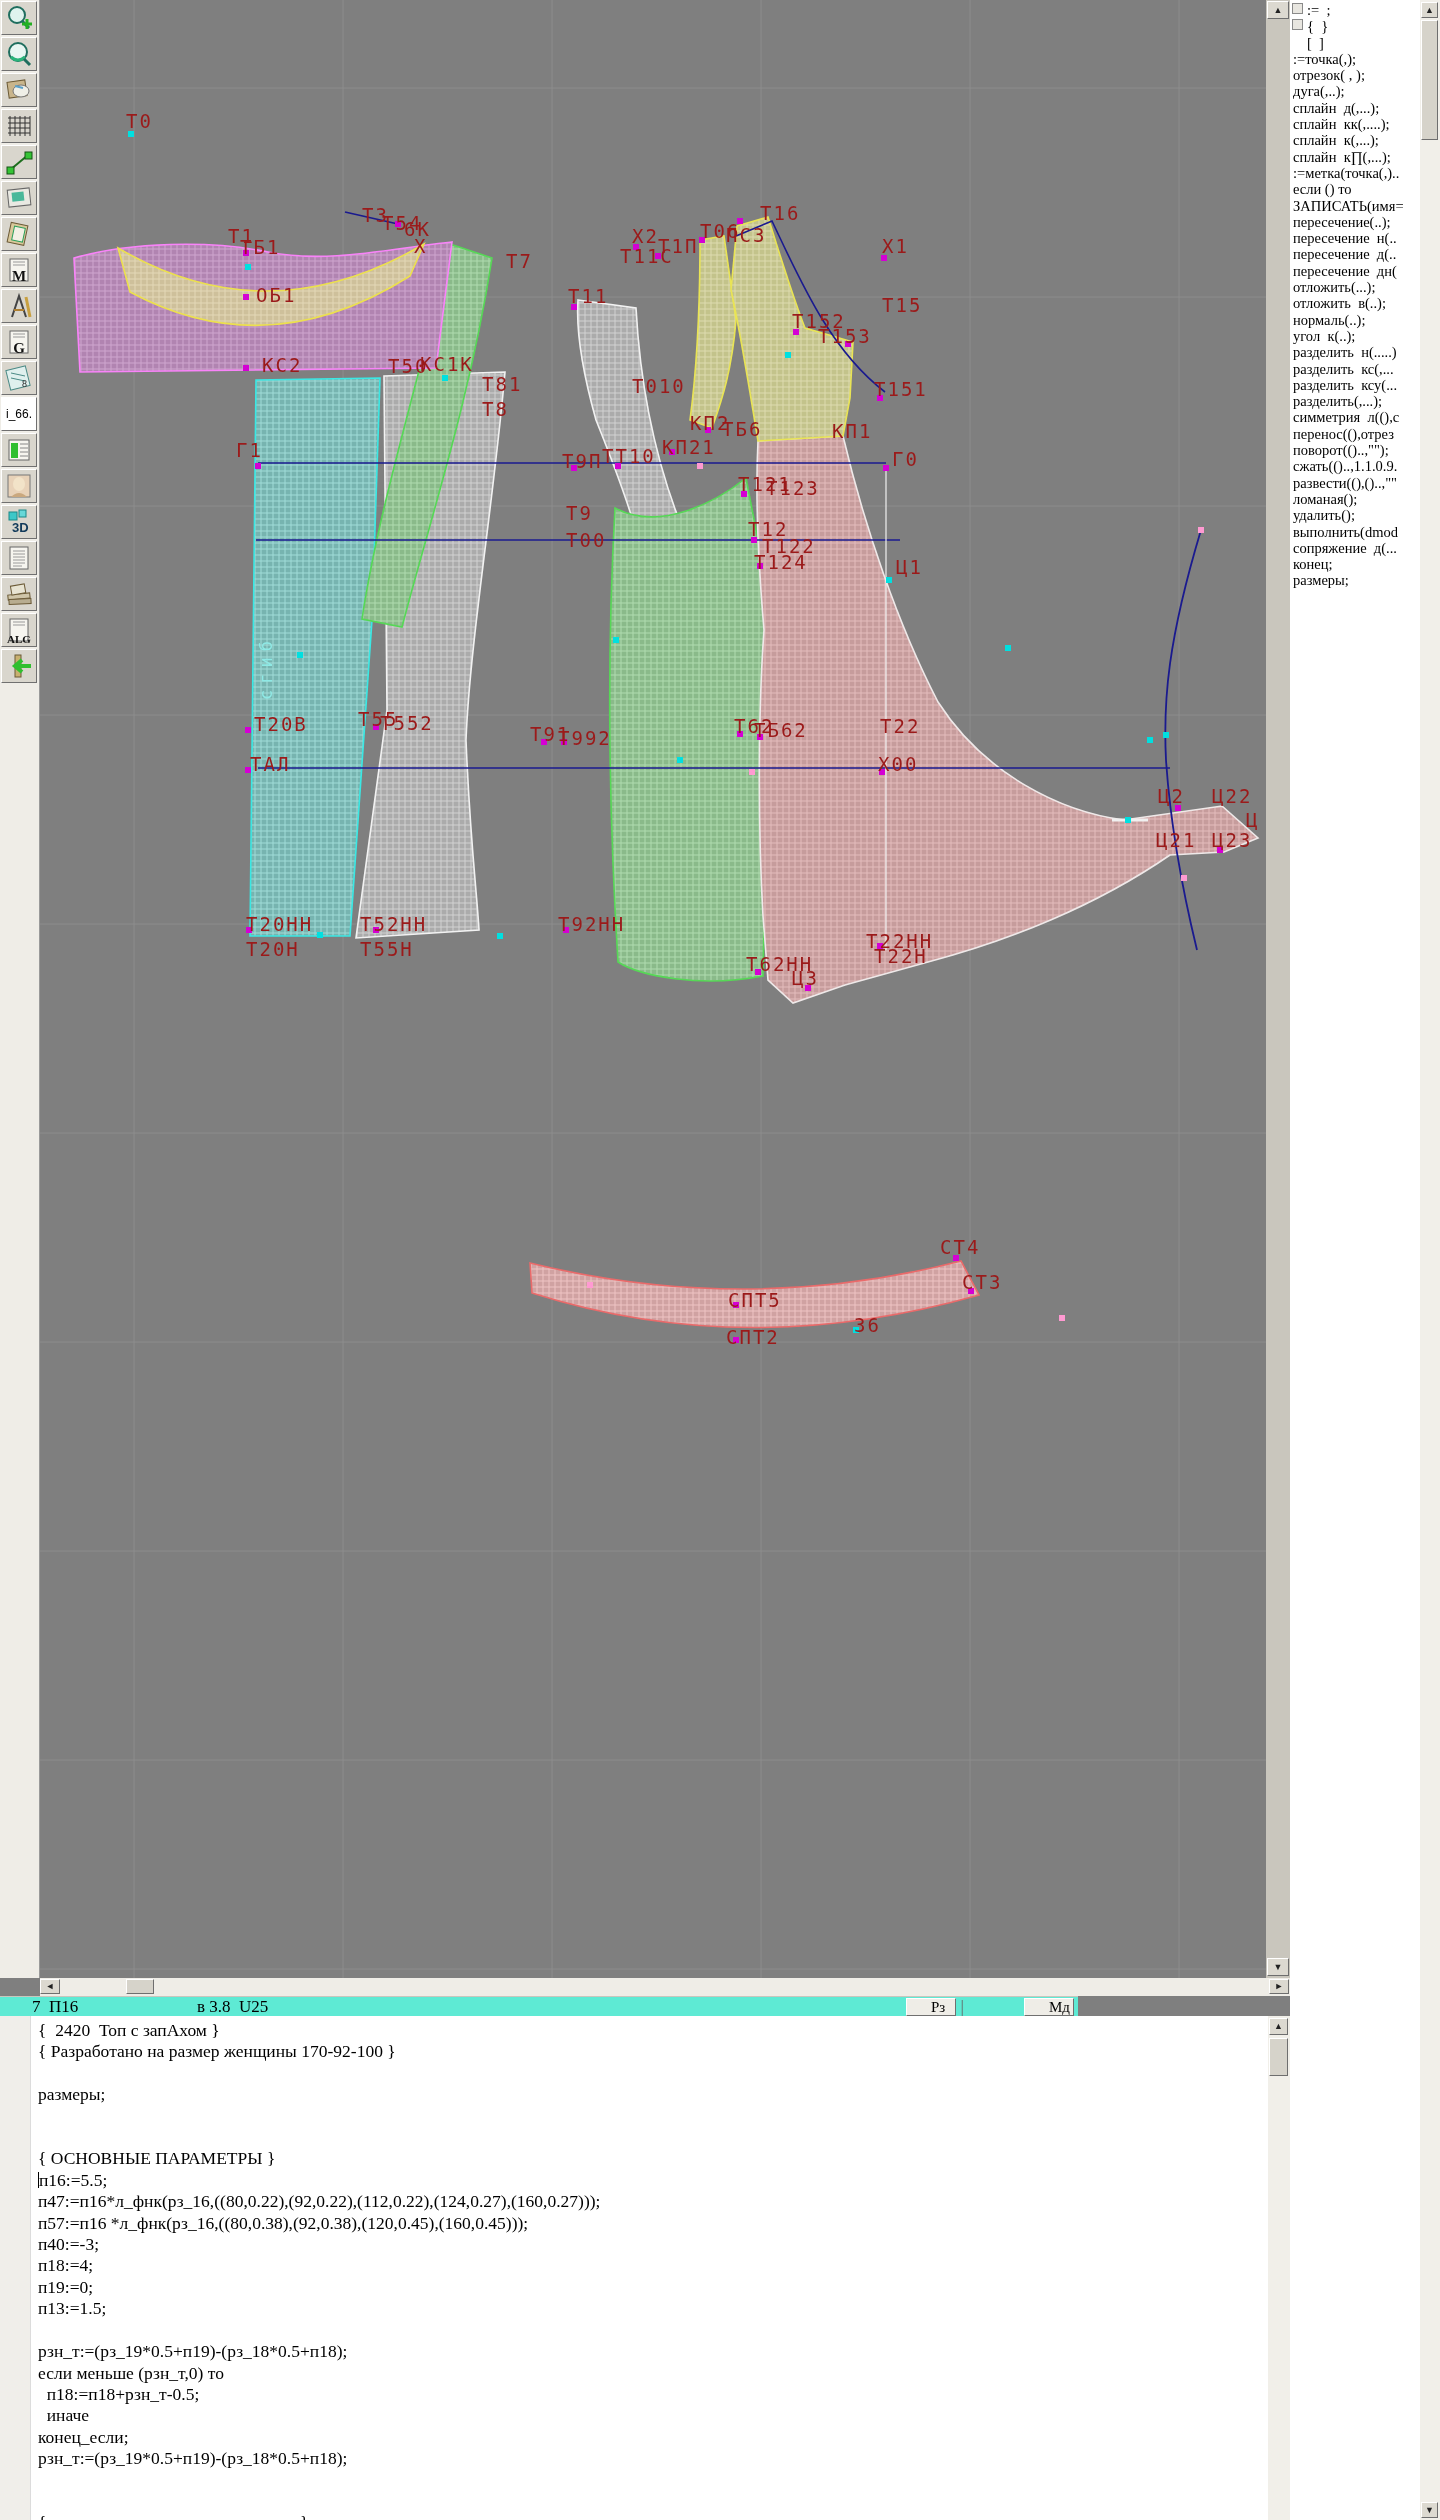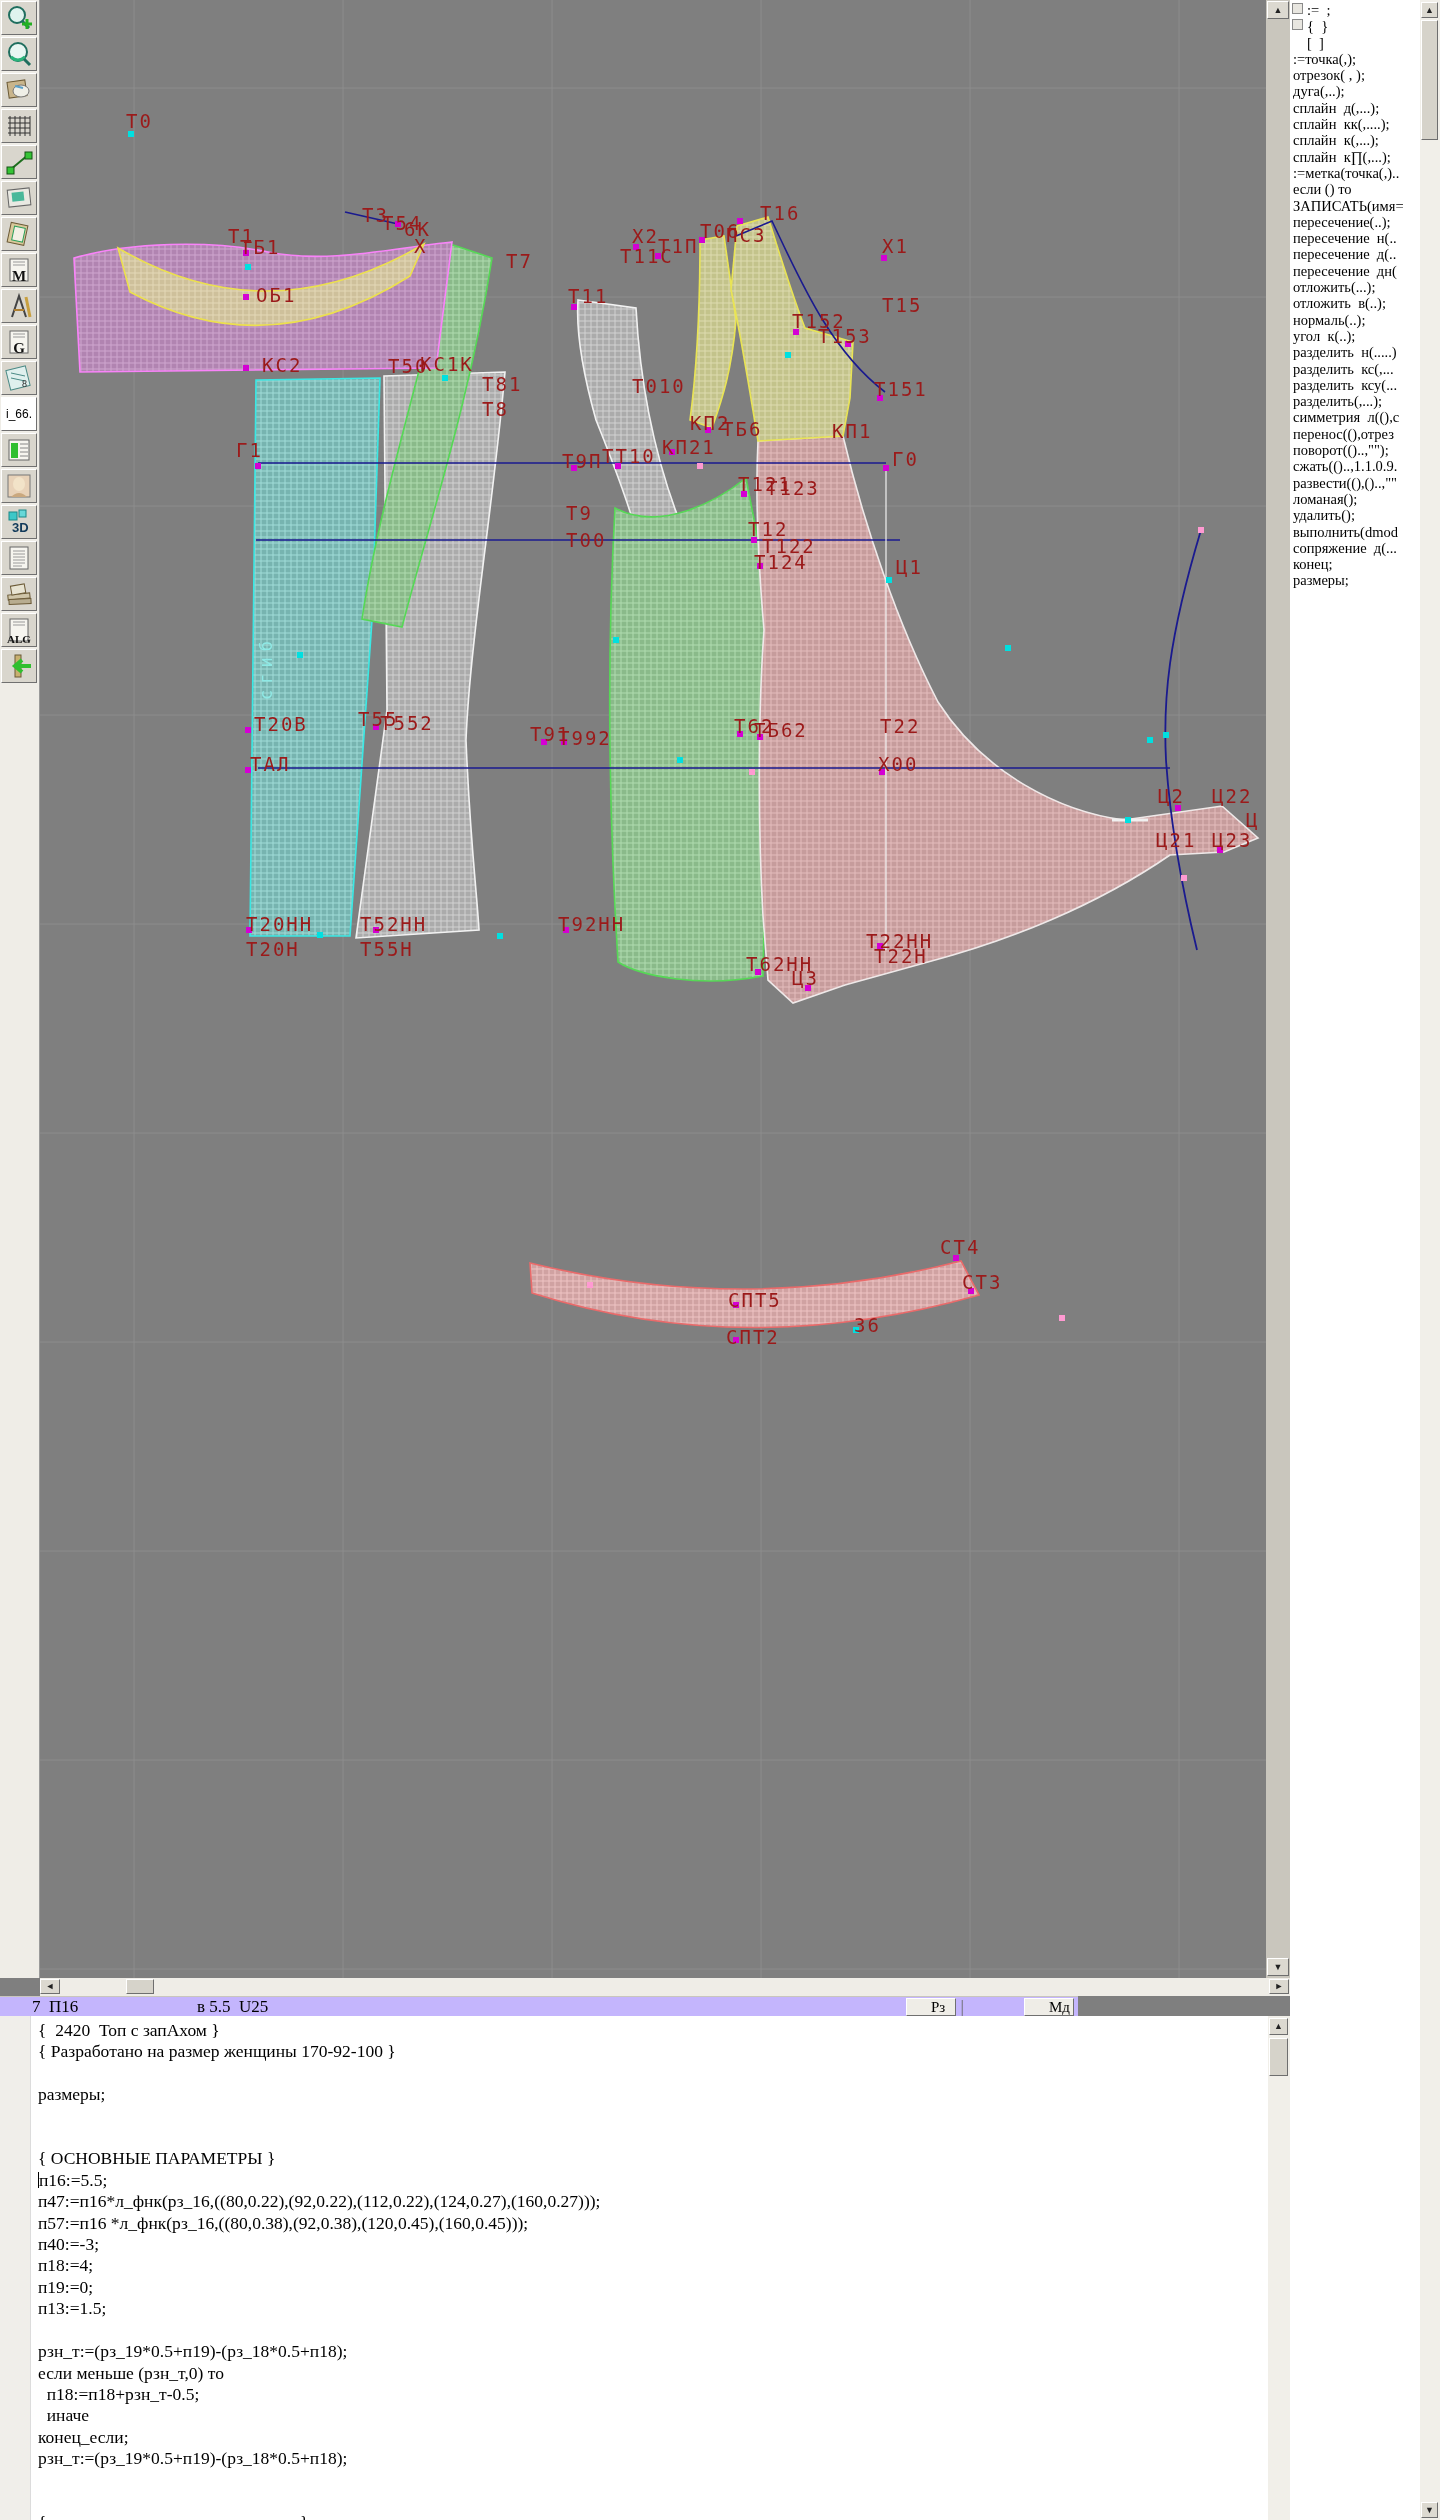--- a/index.html
+++ b/index.html
@@ -15,21 +15,21 @@
   
   #canvas{position:absolute;left:40px;top:0;width:1226px;height:1978px;background:#7f7f7f;}
   
   .sb{position:absolute;background:#efede7;}
   .sb-btn{position:absolute;background:#dcd9d0;border:1px solid;border-color:#ffffff #6e6e6e #6e6e6e #ffffff;
           box-sizing:border-box;color:#222;font-size:9px;line-height:1;display:flex;align-items:center;justify-content:center;}
   .sb-thumb{position:absolute;background:#d6d3ca;border:1px solid;border-color:#ffffff #6e6e6e #6e6e6e #ffffff;box-sizing:border-box;}
   #cv-vscroll{left:1266px;top:0;width:24px;height:1978px;background:#c9c6bd;}
   #cv-hscroll{left:40px;top:1978px;width:1250px;height:18px;}
   
-  #statusbar{position:absolute;left:0;top:1996px;width:1078px;height:20px;background:#c4b5fd;
+  #statusbar{position:absolute;left:0;top:1996px;width:1078px;height:20px;background:#5eead4;
              border-top:1px solid #c9c6bd;font-family:"Liberation Serif",serif;font-size:17px;color:#000;}
   #statusbar .st{position:absolute;top:0px;white-space:pre;}
   .stbtn{position:absolute;top:1px;height:18px;padding:0 24px;background:#efede7;
          border:1px solid;border-color:#ffffff #707070 #707070 #ffffff;font-family:"Liberation Serif",serif;
          font-size:15px;line-height:16px;box-sizing:border-box;}
   
   #editor{position:absolute;left:0;top:2016px;width:1268px;height:652px;background:#ffffff;overflow:hidden;padding-left:20px;}
   #editor .gutter{position:absolute;left:0;top:0;width:30px;height:504px;background:#f0eeea;border-right:1px solid #dcdcdc;}
   #ed-lines{position:absolute;left:38px;top:4px;font-family:"Liberation Serif",serif;font-size:17.5px;
             line-height:21.4px;color:#000;white-space:pre;}
@@ -399,21 +399,21 @@
   </div>
 
   <div id="cv-hscroll" class="sb">
     <div class="sb-btn" style="left:0;top:1px;width:20px;height:15px;">◄</div>
     <div class="sb-thumb" style="left:86px;top:1px;width:28px;height:15px;"></div>
     <div class="sb-btn" style="left:1229px;top:1px;width:20px;height:15px;">►</div>
   </div>
 
   <div id="statusbar">
     <span class="st" style="left:32px;">7  П16</span>
-    <span class="st" style="left:197px;">в 5.5  U25</span>
+    <span class="st" style="left:197px;">в 3.8  U25</span>
     <button class="stbtn" style="right:122px;width:42px;">Рз</button>
     <span class="st" style="right:114px;color:#666;">|</span>
     <button class="stbtn" style="right:152px;margin-right:-74px;left:auto;width:42px;right:78px;">Мд</button>
   </div>
 
   <div id="editor">
     <div class="gutter"></div>
     <div id="ed-lines"><div>{  2420  Топ с запАхом }</div><div>{ Разработано на размер женщины 170-92-100 }</div><div> </div><div>размеры;</div><div> </div><div> </div><div>{ ОСНОВНЫЕ ПАРАМЕТРЫ }</div><div><span class="caret"></span>п16:=5.5;</div><div>п47:=п16*л_фнк(рз_16,((80,0.22),(92,0.22),(112,0.22),(124,0.27),(160,0.27)));</div><div>п57:=п16 *л_фнк(рз_16,((80,0.38),(92,0.38),(120,0.45),(160,0.45)));</div><div>п40:=-3;</div><div>п18:=4;</div><div>п19:=0;</div><div>п13:=1.5;</div><div> </div><div>рзн_т:=(рз_19*0.5+п19)-(рз_18*0.5+п18);</div><div>если меньше (рзн_т,0) то</div><div>  п18:=п18+рзн_т-0.5;</div><div>  иначе</div><div>конец_если;</div><div>рзн_т:=(рз_19*0.5+п19)-(рз_18*0.5+п18);</div><div> </div><div> </div><div>{ ширина изделия на уровне груди }</div></div>
   </div>
   <div id="ed-vscroll" class="sb">

